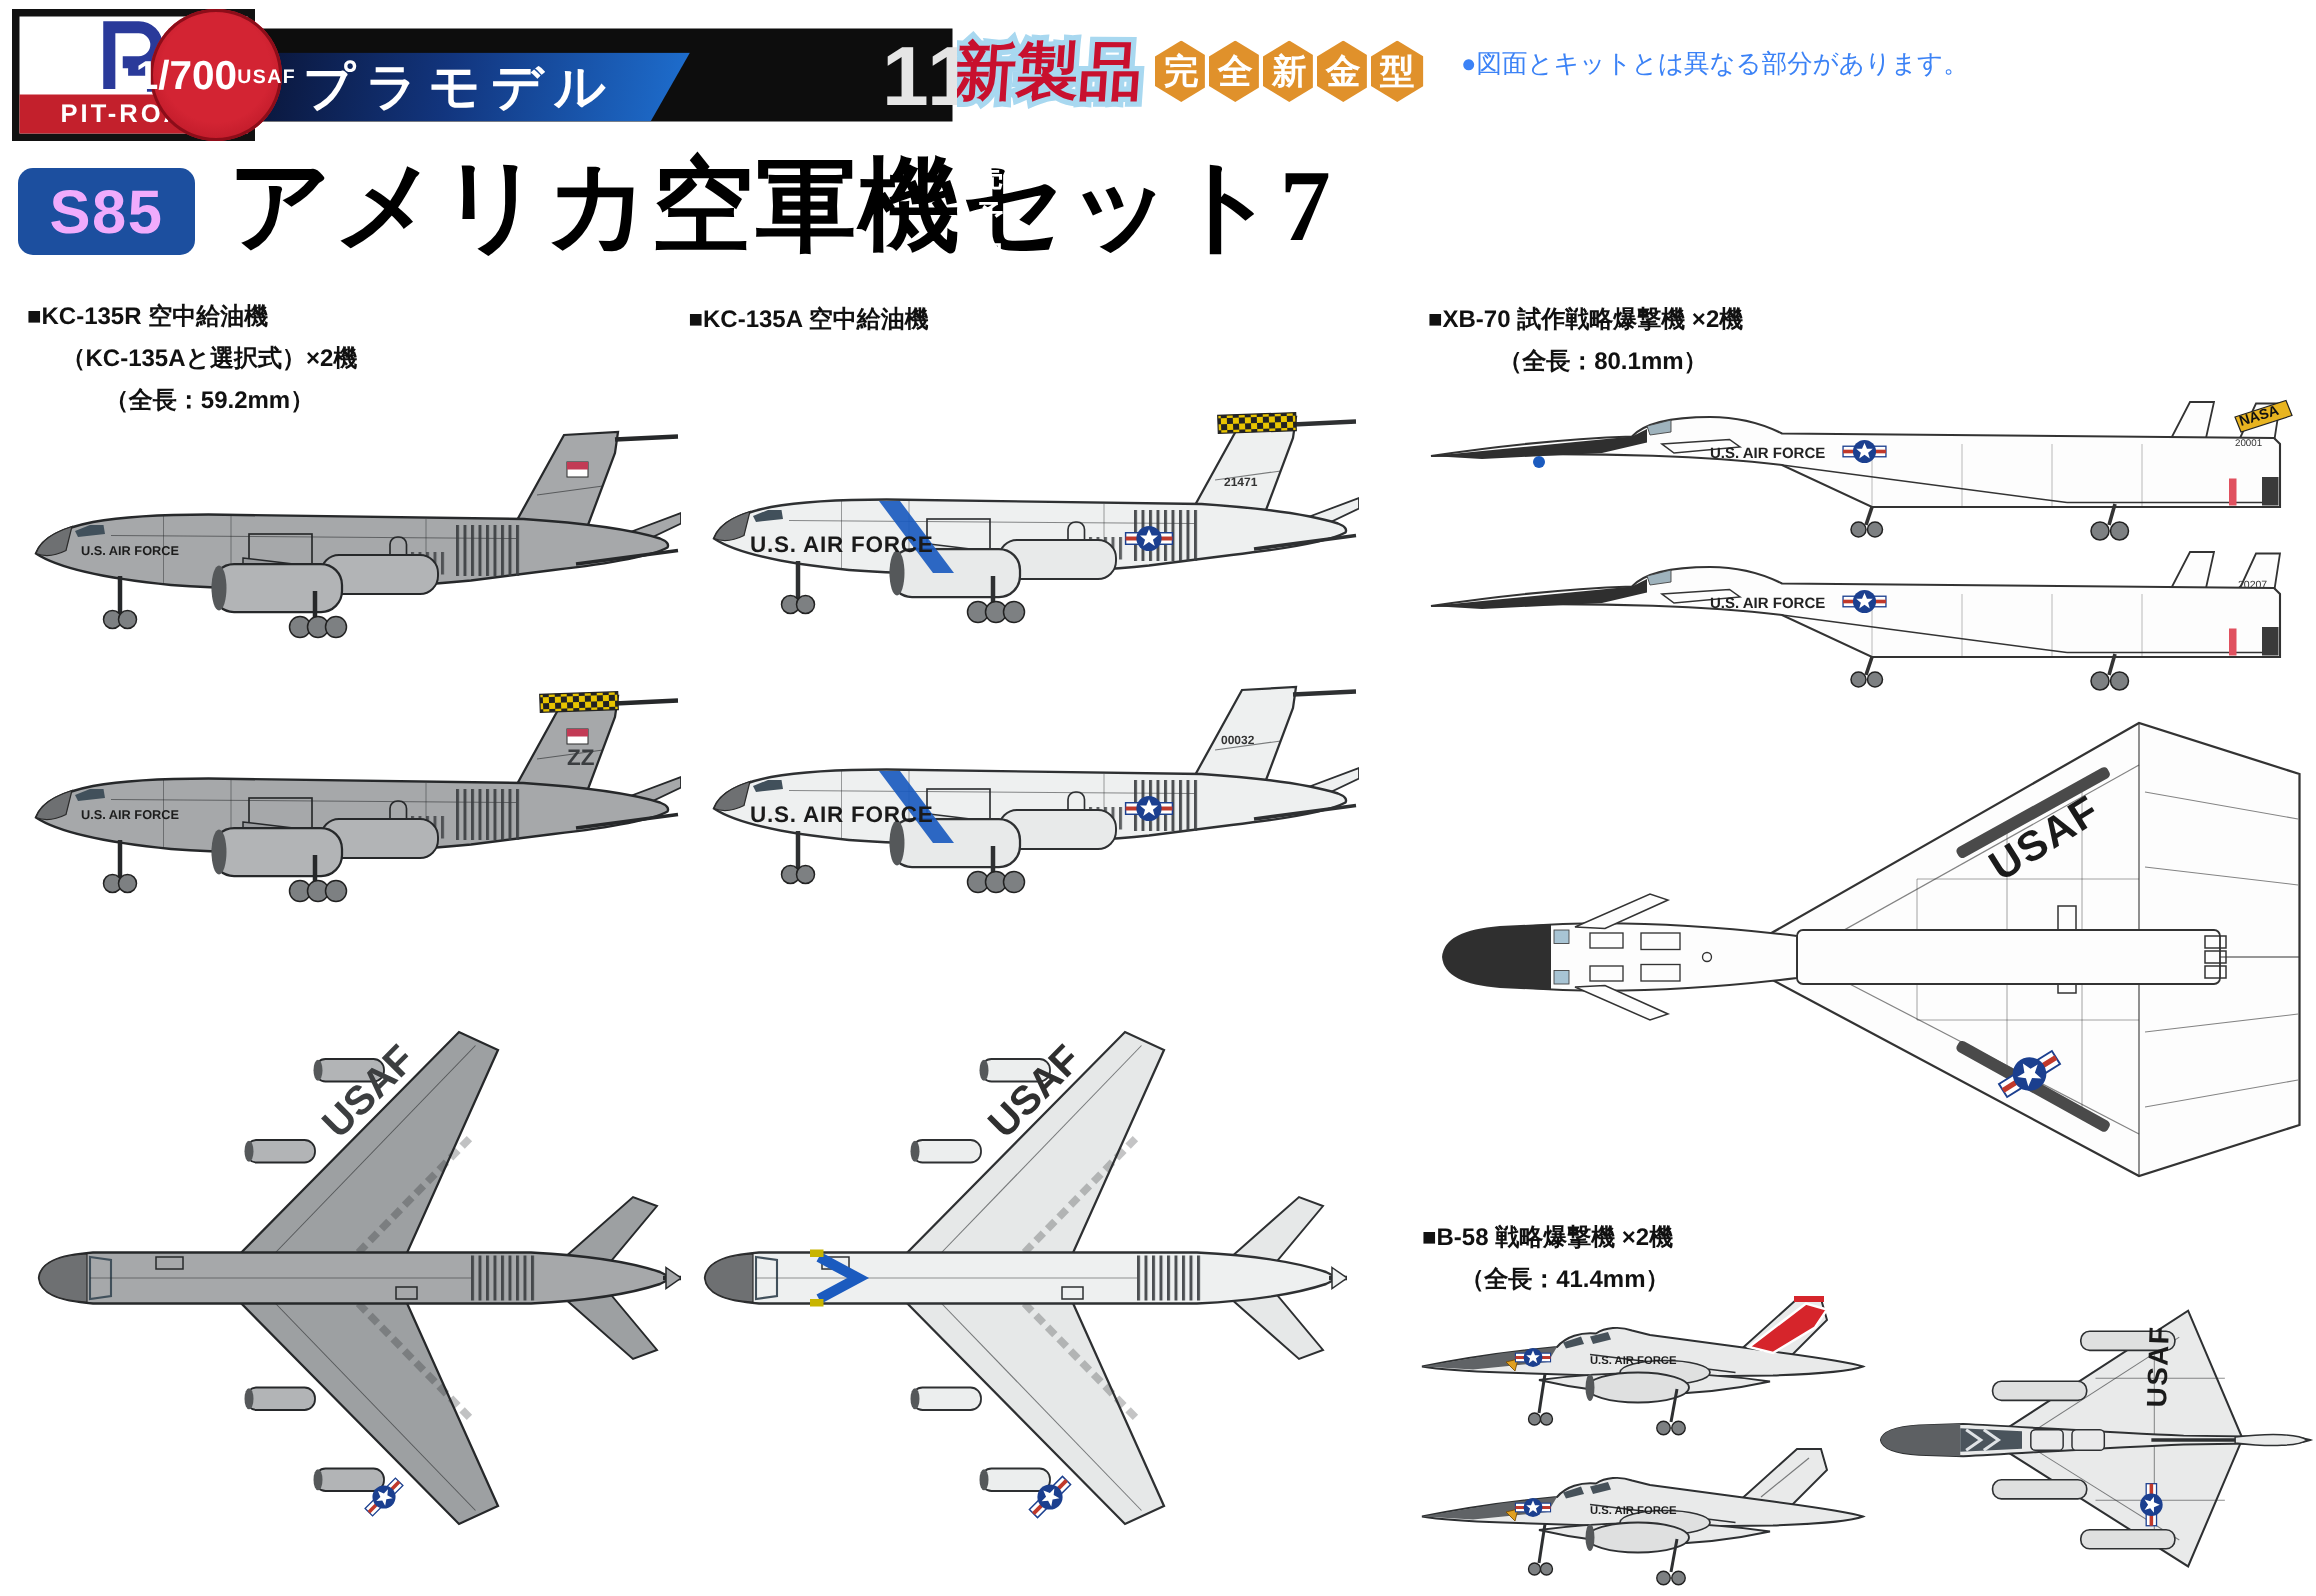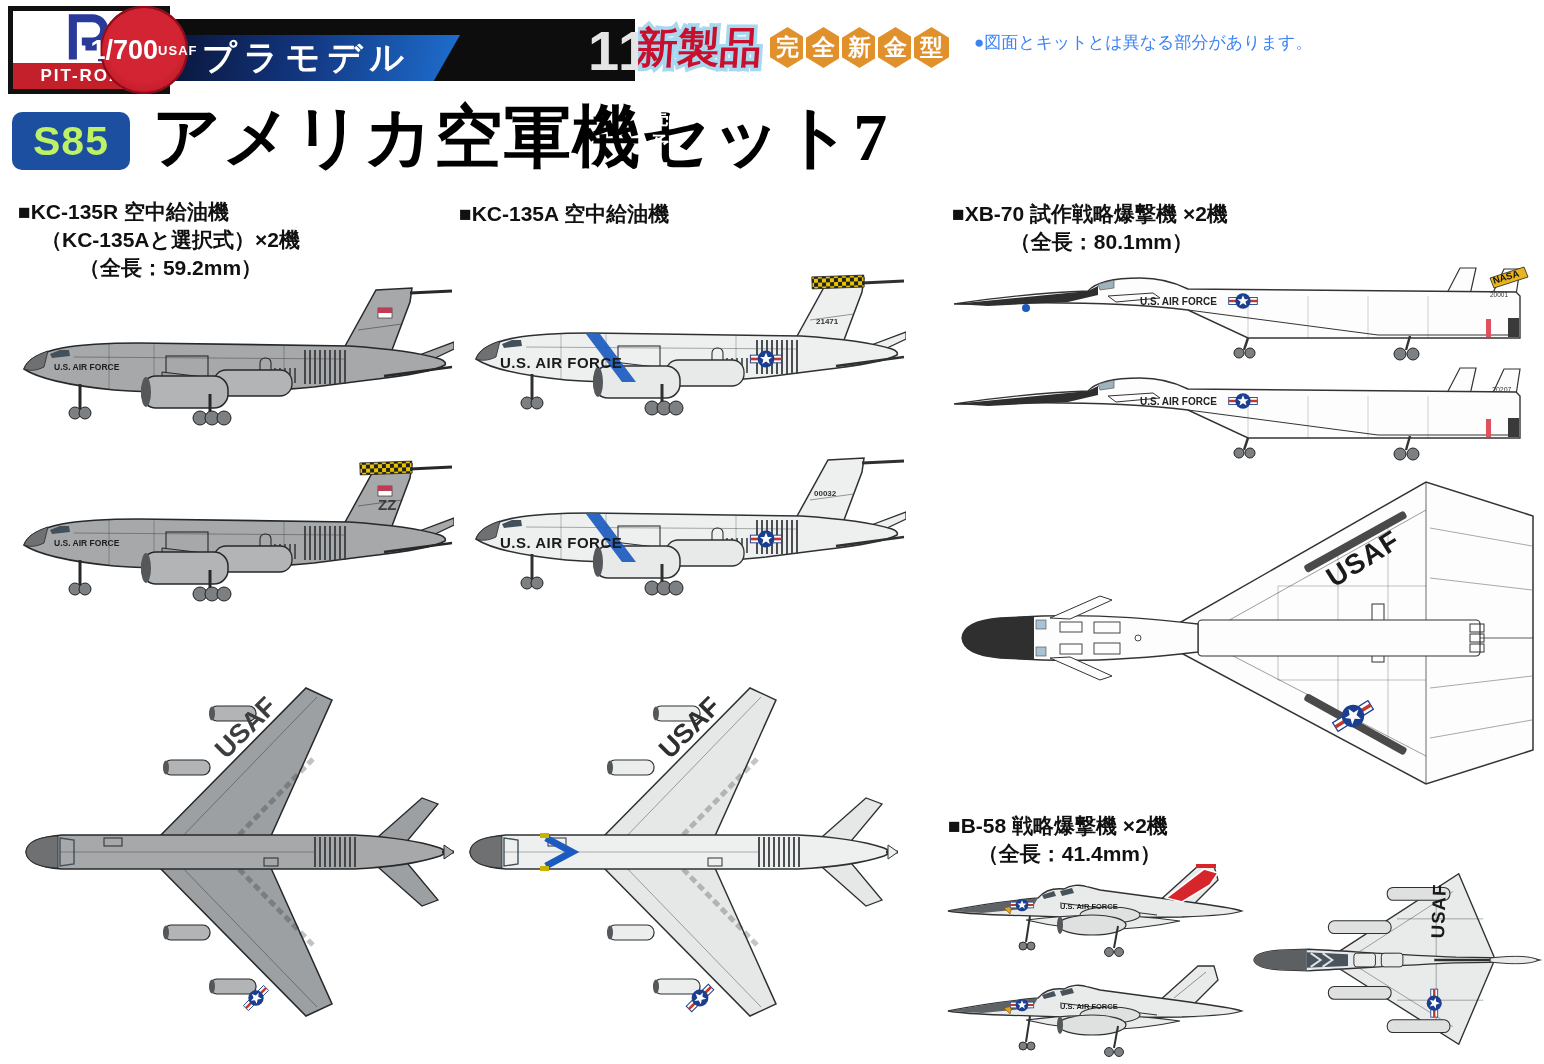--- a/index.html
+++ b/index.html
@@ -35,27 +35,27 @@
         clip-path:polygon(50% 0,100% 26%,100% 74%,50% 100%,0 74%,0 26%);
         display:flex;align-items:center;justify-content:center;}
   .hexi{width:35px;height:41px;background:#e0912b;
         clip-path:polygon(50% 0,100% 26%,100% 74%,50% 100%,0 74%,0 26%);
         display:flex;align-items:center;justify-content:center;
         color:#fff;font-size:23px;font-weight:bold;}
   .note{left:974px;top:31px;font-size:17px;color:#3b82f6;}
 
   
   .code-badge{left:12px;top:112px;width:118px;height:58px;background:#1c4f9f;border-radius:10px;
-        display:flex;align-items:center;justify-content:center;color:#bef264;
+        display:flex;align-items:center;justify-content:center;color:#f0abfc;
         font-size:41px;font-weight:bold;letter-spacing:1px;}
   .page-title{left:152px;top:92px;font-family:"Liberation Serif","DejaVu Serif",serif;
         font-size:68px;font-weight:900;color:#000;letter-spacing:1px;white-space:nowrap;}
 
   
-  .sec{font-size:21px;font-weight:bold;line-height:28px;color:#111;white-space:nowrap;}
+  .sec{font-size:16px;font-weight:bold;line-height:28px;color:#111;white-space:nowrap;}
   .sec .ind{padding-left:23px;text-align:center;}
 
   svg text{font-family:"Liberation Sans","DejaVu Sans",sans-serif;}
 </style>
 </head>
 <body>
 
 <div class="page">
 
   <svg width="0" height="0" style="position:absolute" aria-hidden="true">

